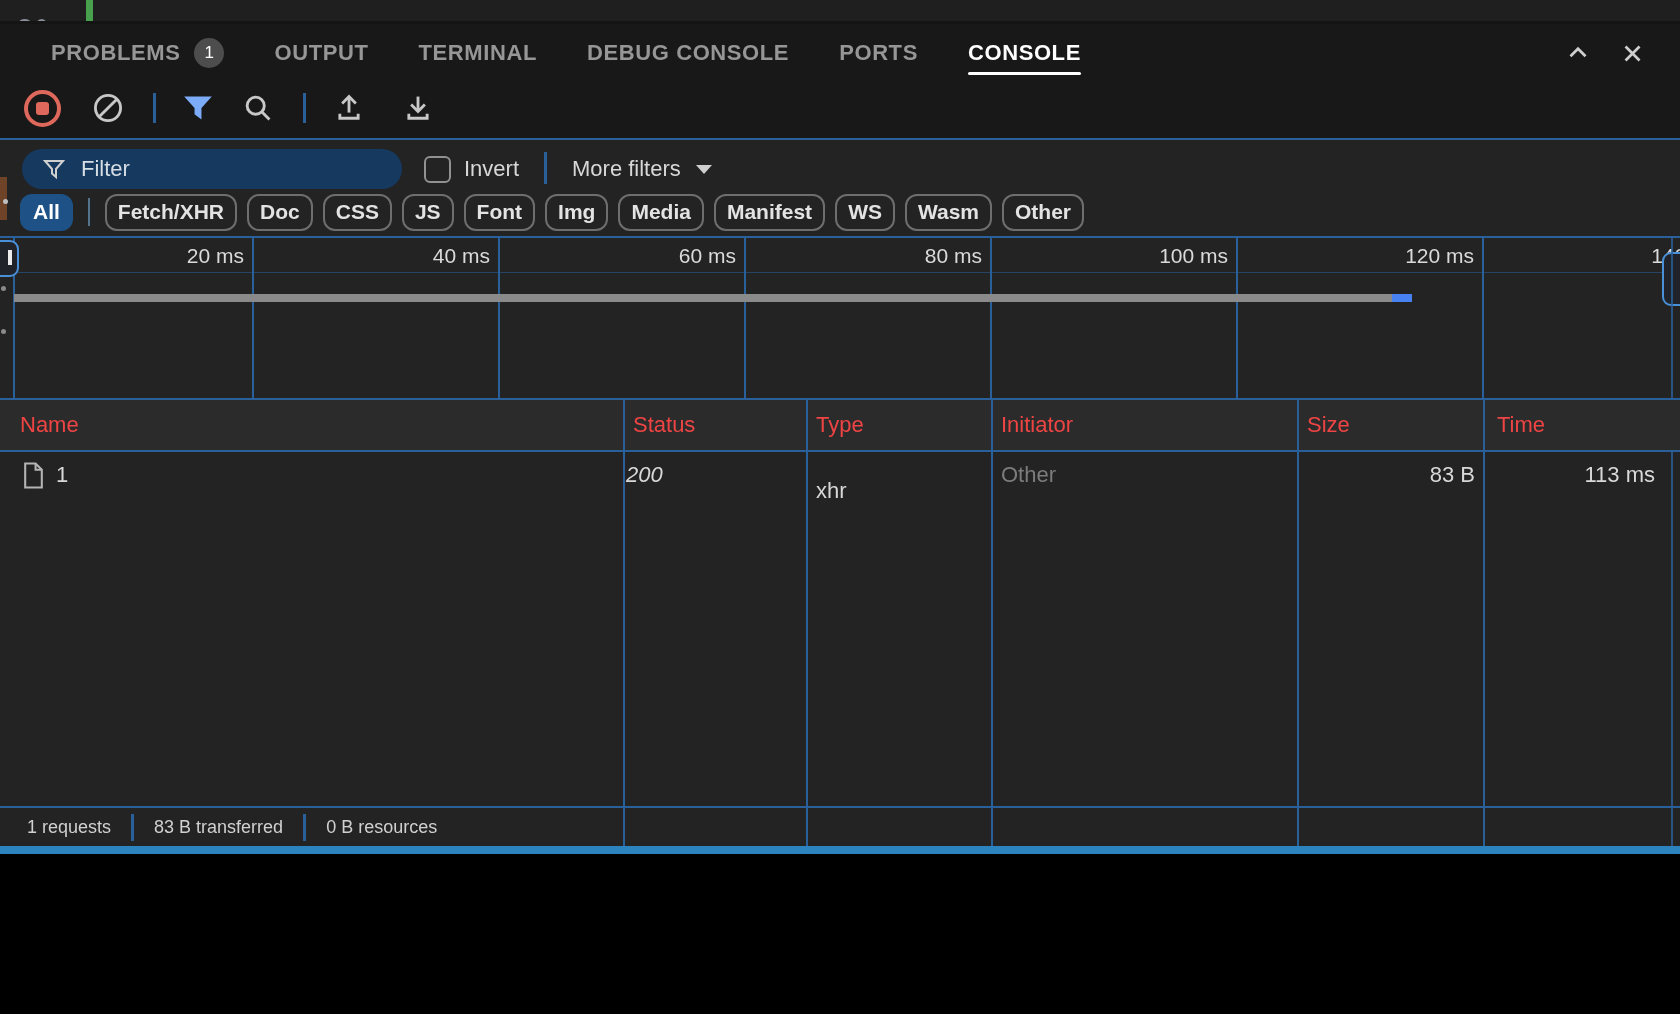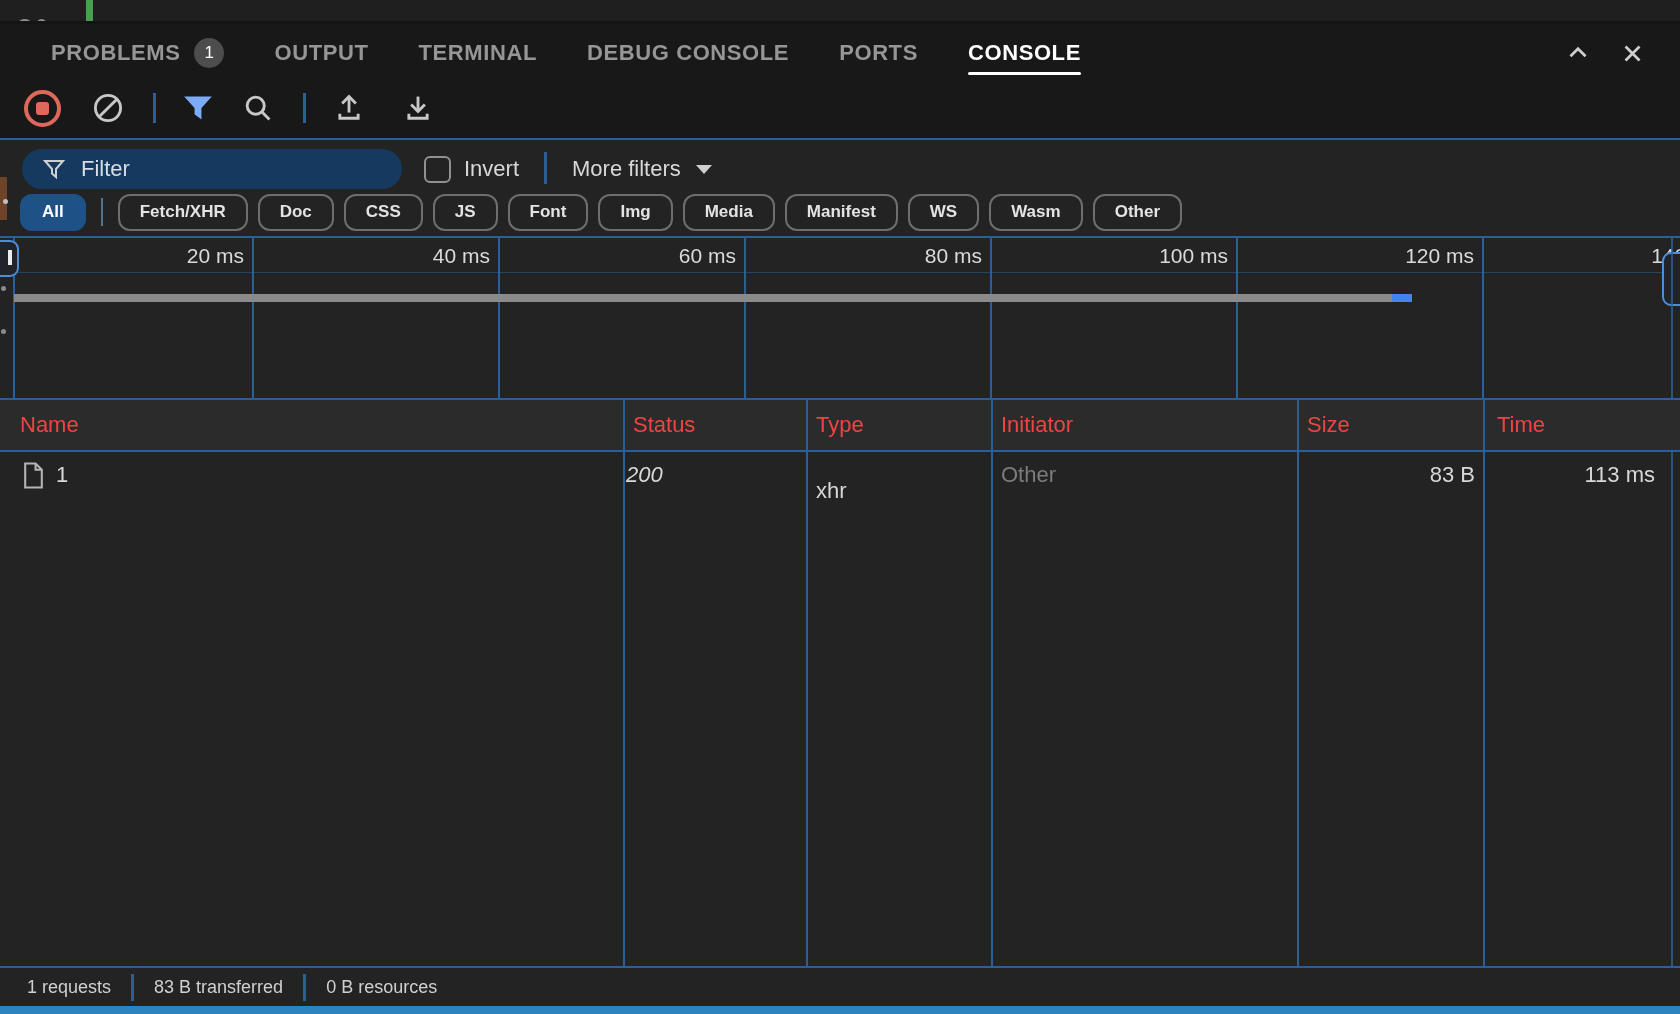--- a/index.html
+++ b/index.html
@@ -1,16 +1,16 @@
 <!DOCTYPE html>
 <html><head>
 <meta charset="utf-8">
 <style>
   html,body{margin:0;padding:0;background:#000;}
-  .screen{position:relative;width:1680px;height:1014px;background:#181818;overflow:hidden;
+  .screen{position:relative;width:1680px;height:854px;background:#181818;overflow:hidden;
           font-family:"Liberation Sans",sans-serif;color:#d6d6d6;}
 
   
   .code-strip{position:absolute;top:0;left:0;right:0;height:21px;background:#1f1f1f;overflow:hidden;border-bottom:3px solid #141414;}
   .code-line{position:absolute;top:-15px;left:0;white-space:pre;font-family:"DejaVu Sans Mono",monospace;font-size:26px;color:#74a85e;}
   .code-ln{position:absolute;left:18px;color:#8a8f98;}
   .gutter-bar{position:absolute;left:86px;top:0;width:7px;height:21px;background:#47a04b;}
 
   
   .tabbar{position:absolute;top:24px;left:0;right:120px;height:58px;display:flex;align-items:center;padding-left:51px;gap:50px;}
@@ -40,22 +40,22 @@
   .filter-pill input::placeholder{color:#d5dde5;opacity:1;}
   .invert-wrap{position:absolute;top:2px;left:424px;height:54px;display:flex;align-items:center;gap:13px;}
   .checkbox{width:27px;height:27px;border:2.5px solid #919191;border-radius:6px;background:transparent;box-sizing:border-box;}
   .ui-label{font-size:22px;color:#d8d8d8;}
   .fsep{position:absolute;top:12px;left:544px;width:3px;height:32px;background:#2a6099;}
   .morefilters{position:absolute;top:2px;left:572px;height:54px;display:flex;align-items:center;gap:15px;cursor:pointer;}
   .caret-down{width:0;height:0;border-left:8px solid transparent;border-right:8px solid transparent;border-top:9px solid #cfcfcf;}
 
   
   .chips-row{position:absolute;top:52px;left:20px;height:40px;display:flex;align-items:center;gap:10px;}
-  .chip{height:37px;padding:0 20px;border:2px solid #6e6e6e;border-radius:12px;display:flex;align-items:center;
-        font-size:17px;font-weight:bold;color:#e3e3e3;background:transparent;box-sizing:border-box;cursor:pointer;}
+  .chip{height:37px;padding:0 11px;border:2px solid #6e6e6e;border-radius:12px;display:flex;align-items:center;
+        font-size:21px;font-weight:bold;color:#e3e3e3;background:transparent;box-sizing:border-box;cursor:pointer;}
   .chip--selected{border-color:#1e5287;background:#1e5287;color:#ffffff;}
   .chip-sep{width:2px;height:28px;background:#53748f;margin:0 5px;}
 
   
   .ov-topline{position:absolute;top:96px;left:0;right:0;height:2px;background:#2a6099;}
   .tickline{position:absolute;top:98px;height:160px;width:2px;background:#2a6099;}
   .ov-divider{position:absolute;top:132px;left:13px;right:0;height:1px;background:#2a6099;opacity:.55;}
   .tick-label{position:absolute;top:104px;width:110px;text-align:right;font-size:21px;color:#dadada;}
   .wf-bar{position:absolute;top:154px;left:14px;width:1378px;height:8px;background:#8a8a8a;}
   .wf-tip{position:absolute;top:154px;left:1392px;width:20px;height:8px;background:#4782f0;}

